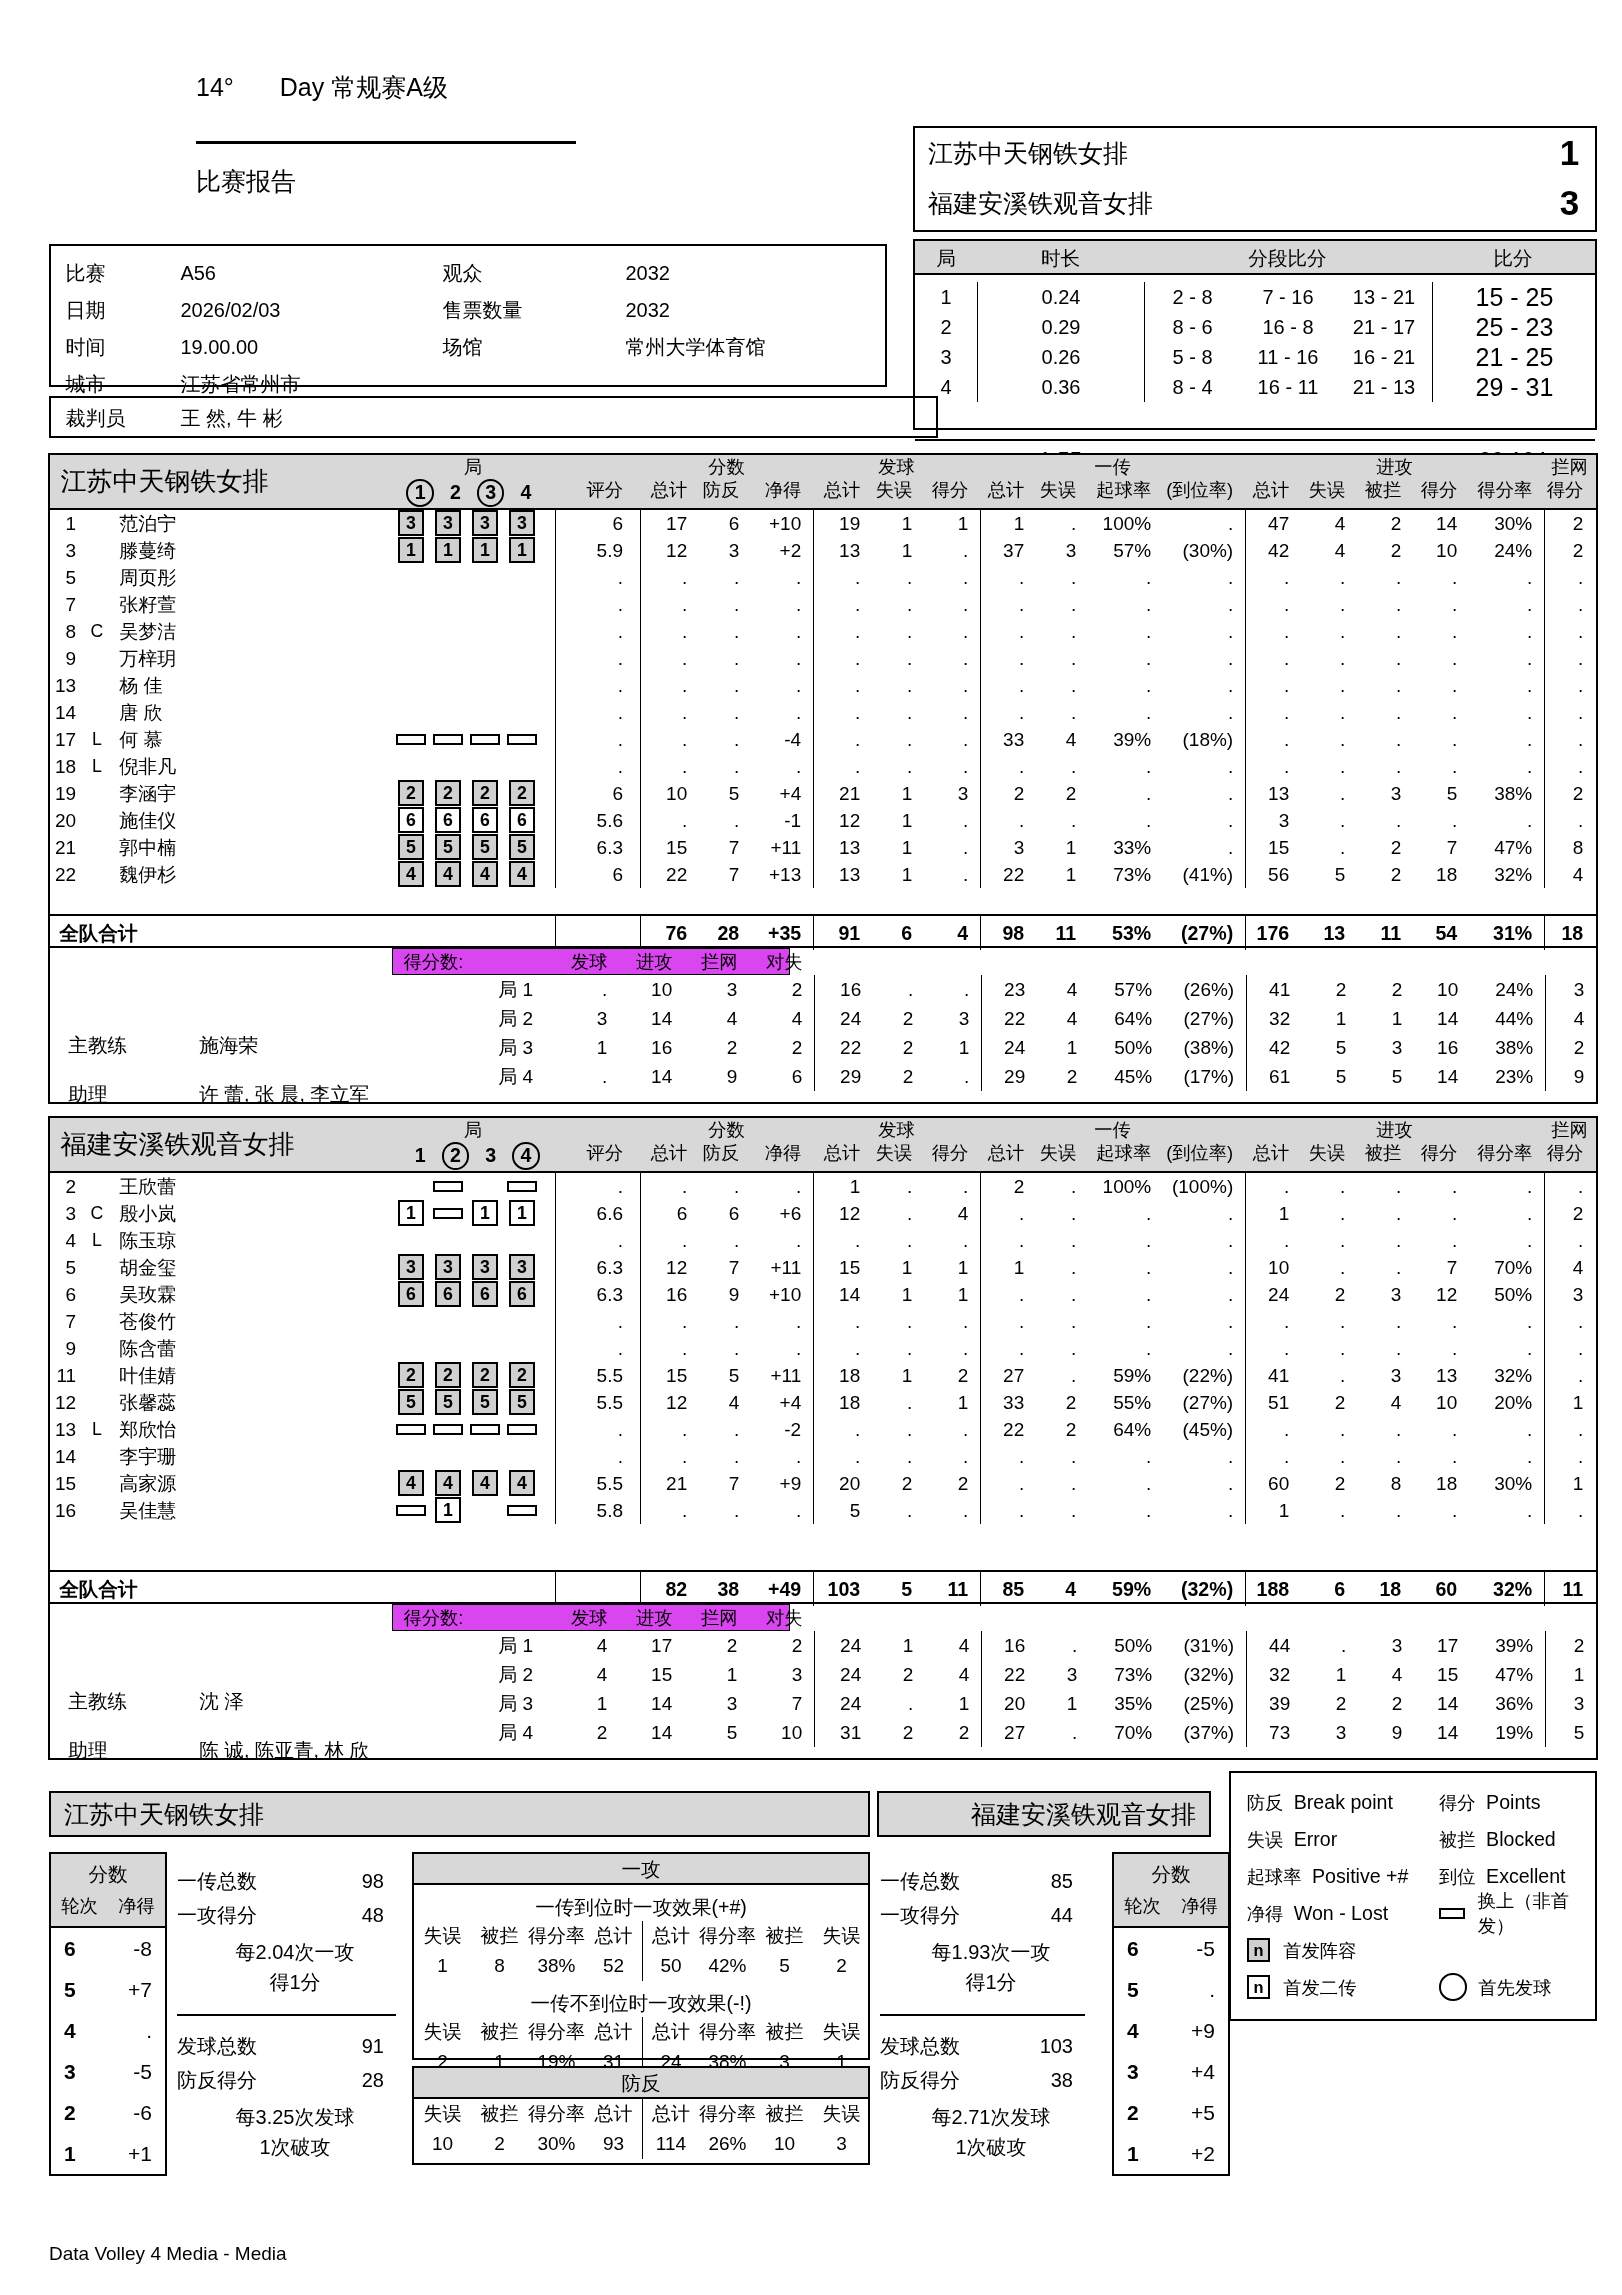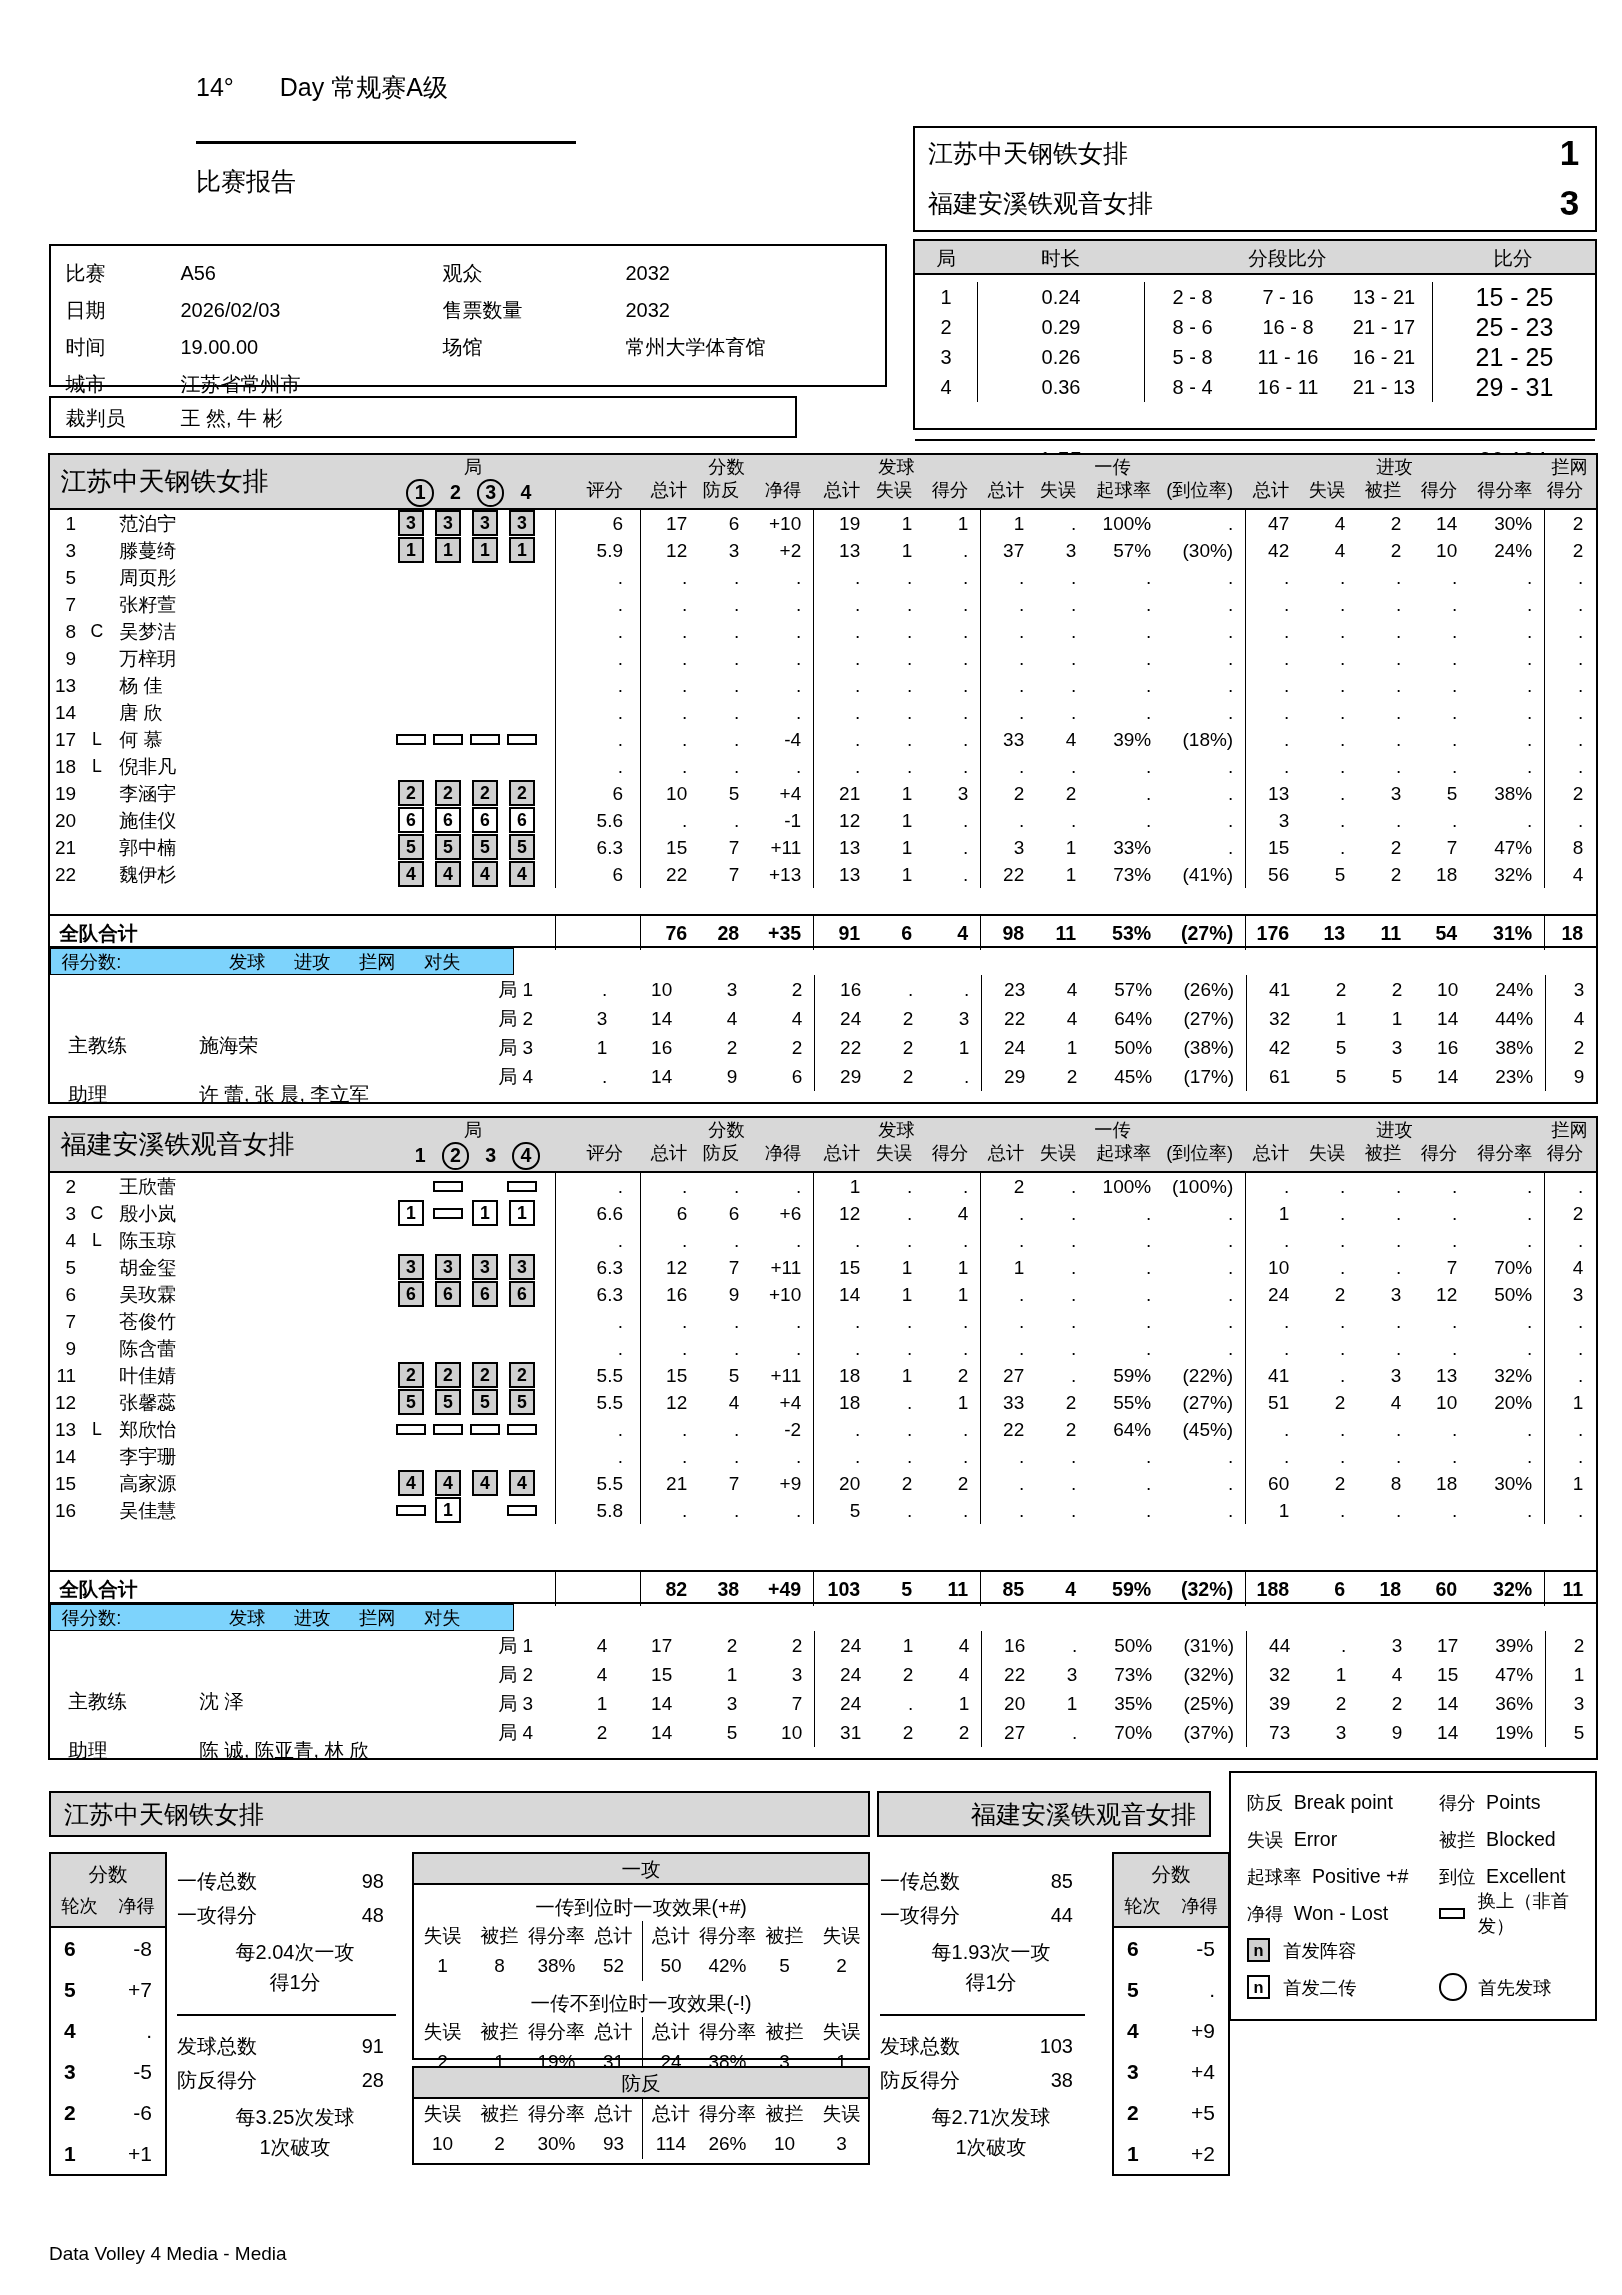--- a/index.html
+++ b/index.html
@@ -49,21 +49,21 @@
   .c-v{text-align:right;padding-right:11.8px}
   .bl{border-left:1.3px solid #000}
   .t-totals{height:34px;line-height:34px;font-weight:bold;border-top:2px solid #000;border-bottom:2px solid #000;font-size:19.6px}
   .t-totals .c-name{font-weight:bold}
   .slot{width:37px;display:flex;justify-content:center;align-items:center;height:27px}
   .bx{width:26px;height:26px;border:2px solid #000;text-align:center;line-height:23px;font-weight:bold;font-size:17.7px}
   .bx.g{background:#d0d0d0}
   .bx.w{background:#fff}
   .rect{width:30px;height:11px;border:2px solid #000;background:#fff}
   .b-area{position:relative;padding-bottom:10.5px}
-  .band{width:464px;height:27.5px;background:#7dd3fc;border:1.3px solid #000;
+  .band{margin-left:342px;width:398px;height:27.5px;background:#d946ef;border:1.3px solid #000;
         display:grid;grid-template-columns:160px 65px 65px 65px 65px;font-size:18.3px;line-height:25px}
   .band .lab{padding-left:10.5px}
   .band .bh{text-align:right;padding-right:10.5px}
   .s-row{display:grid;grid-template-columns:505px 64px 65px 65px 65px 59px 52px 56px 56px 52px 75px 82px 56px 56px 56px 56px 75px 51px;height:29px;line-height:29px;font-size:19px}
   .c-setlabel{text-align:right;padding-right:22px}
   .coaches{position:absolute;left:18.3px;top:84px;font-size:19.6px}
   .coach-row{display:flex;margin-bottom:22px}
   .coach-row .cl{width:131px}
   
   .bh-box{height:46px;display:flex;align-items:center;font-size:25px;border:2px solid #000;background:#d8d8d8}
@@ -130,21 +130,21 @@
         <span>19.00.00</span>
         <span>场馆</span>
         <span>常州大学体育馆</span>
         <span>城市</span>
         <span>江苏省常州市</span>
         <span></span>
         <span></span>
       </div>
   </div>
 
-  <div class="abs box4" style="left:49px;top:396px;width:748px;height:42px">
+  <div class="abs box4" style="left:49px;top:396px;width:889px;height:42px">
     <div style="display:flex;padding:6.5px 0 0 14.4px;font-size:20px">
       <span style="width:115px">裁判员</span>
       <span>王 然, 牛 彬</span>
     </div>
   </div>
 
   <div class="abs box3" style="left:913px;top:239px;width:684px;height:191px">
     <div class="sets-h" id="sets-head">
         <div>局</div>
         <div>时长</div>

